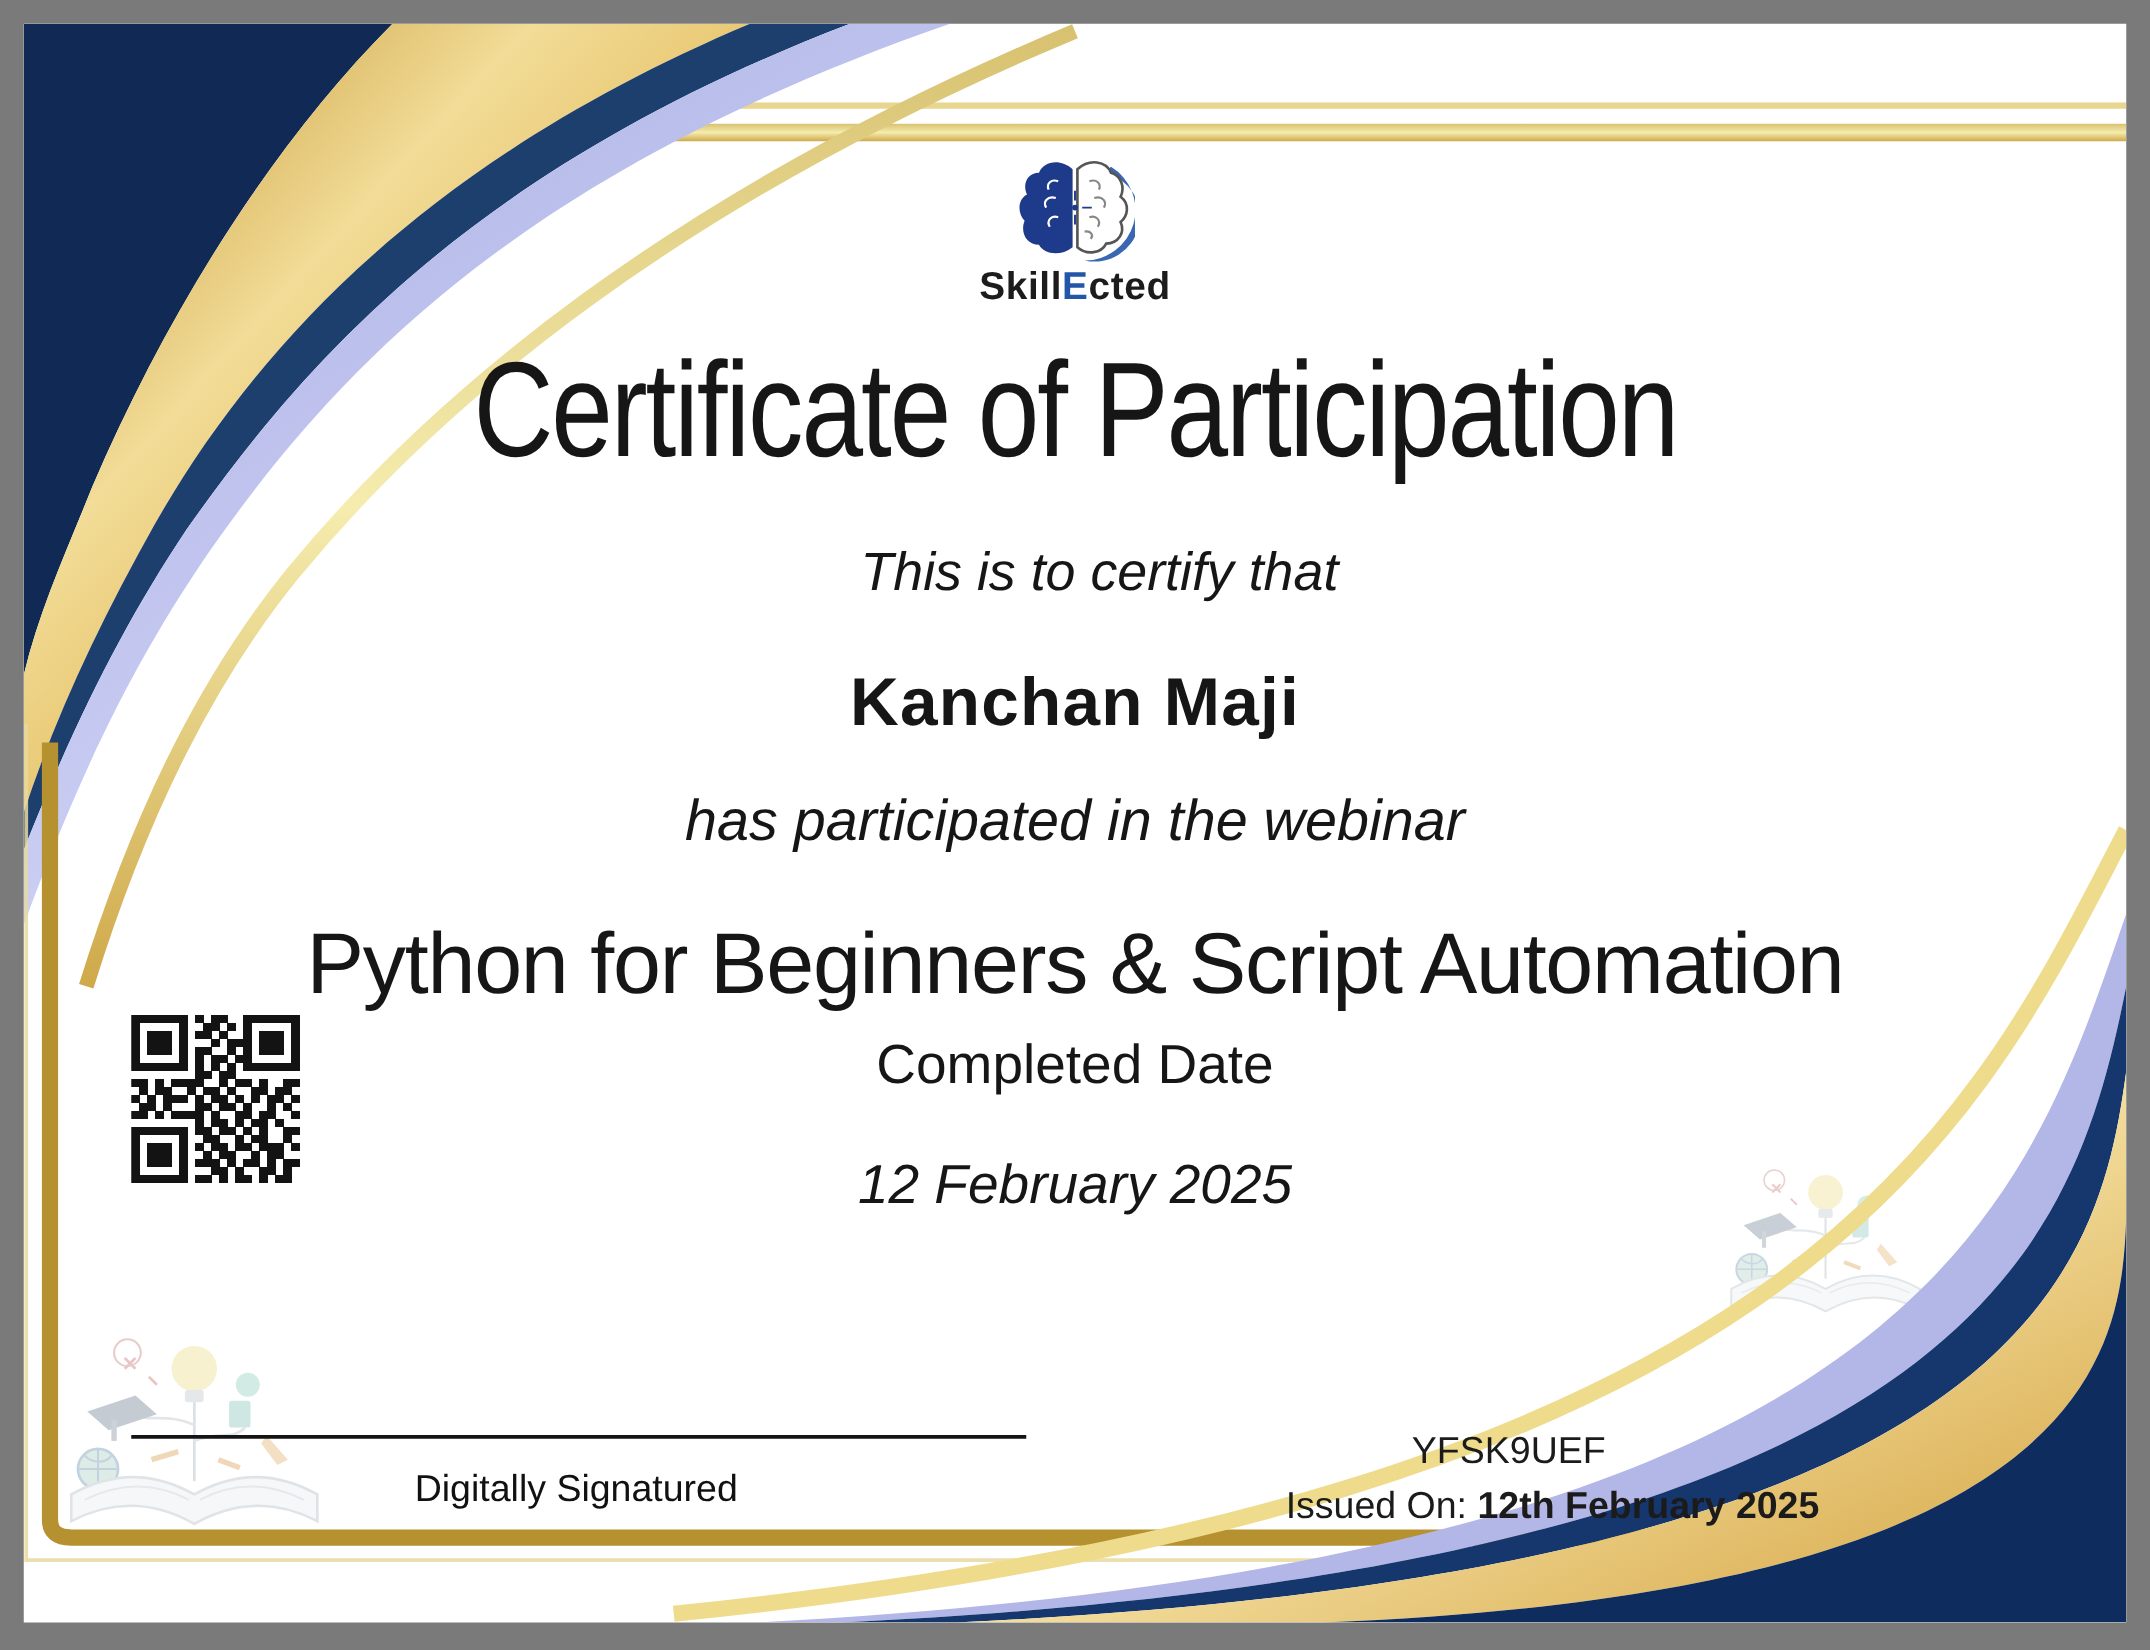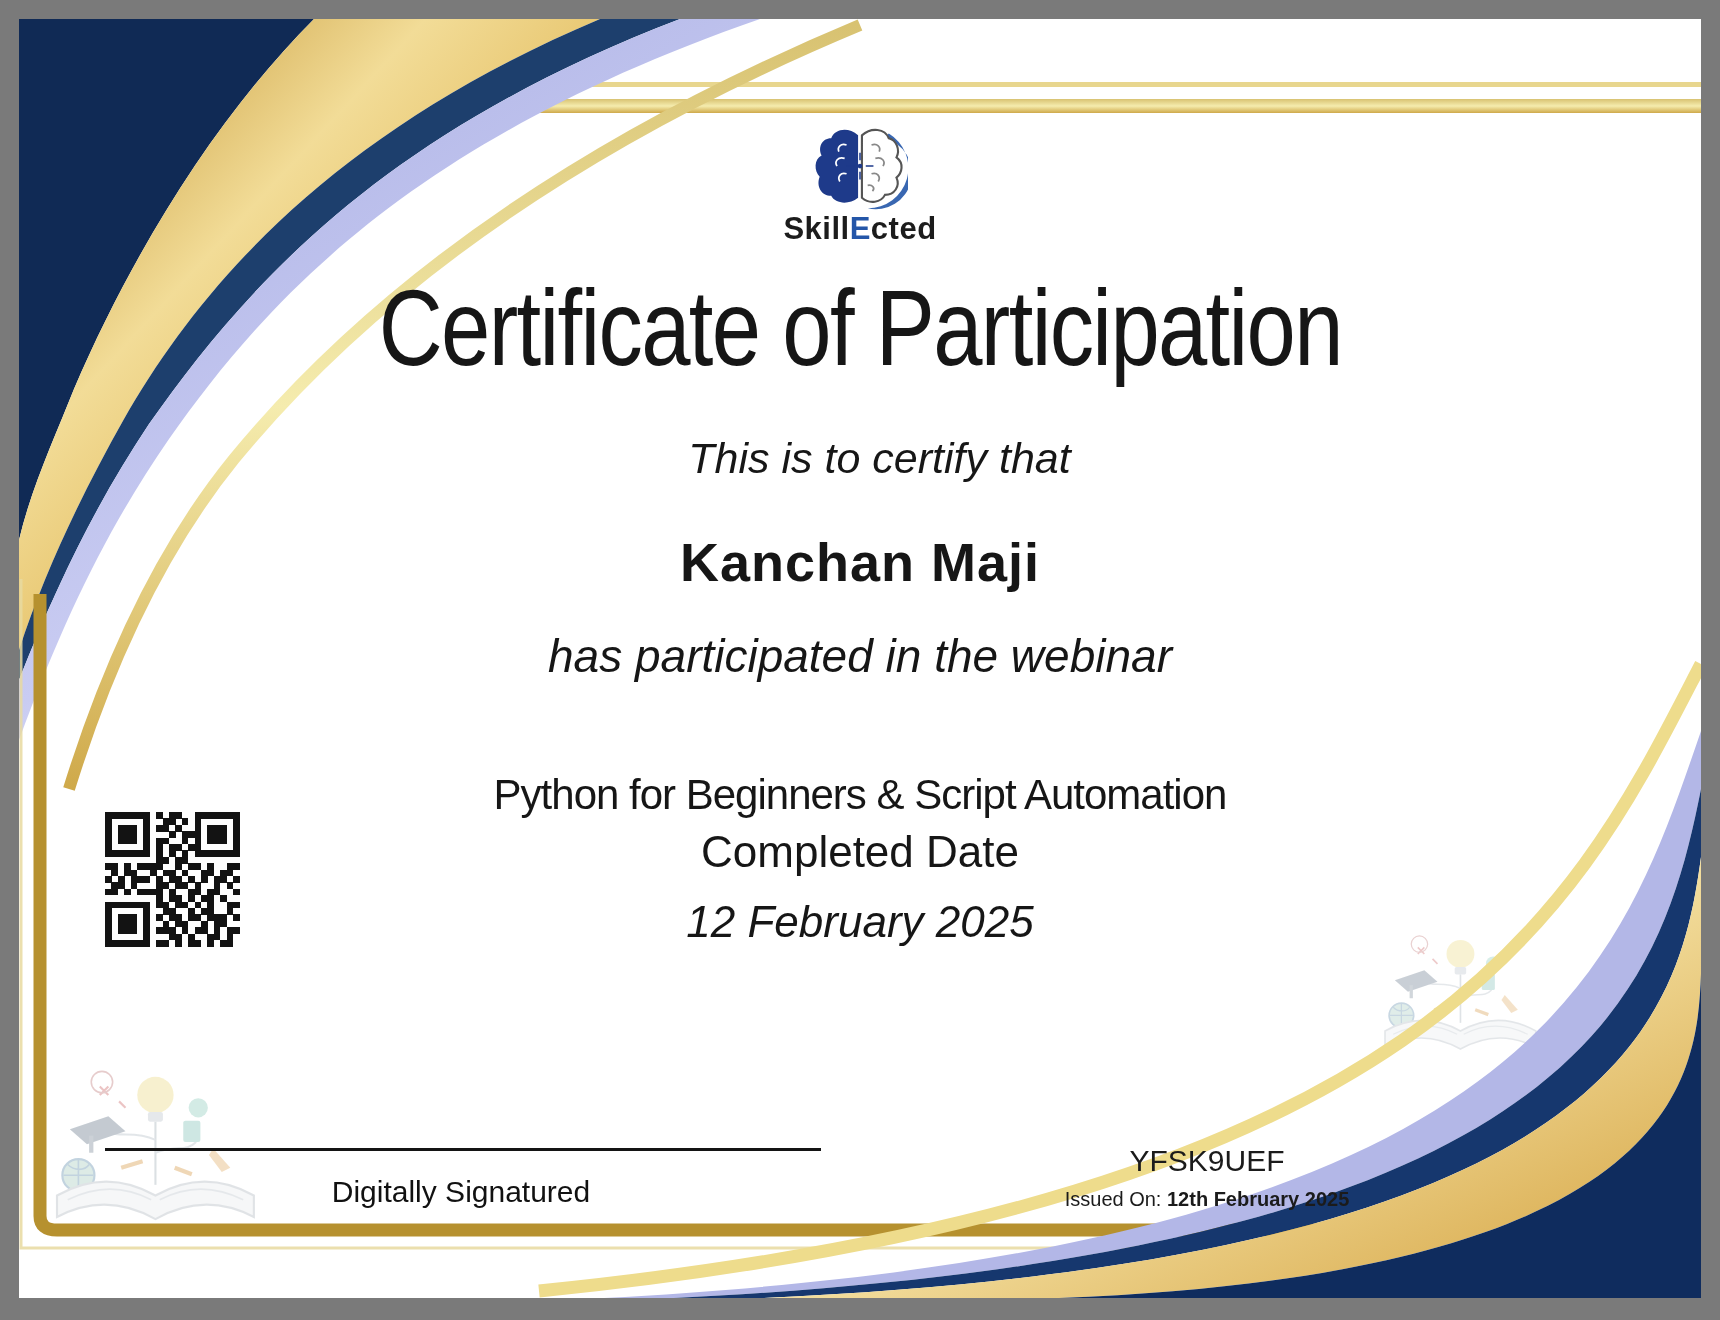--- a/index.html
+++ b/index.html
@@ -10,29 +10,29 @@
   .content{position:absolute;inset:0;z-index:2;}
   .cline{position:absolute;left:0;right:0;text-align:center;white-space:nowrap;color:#161616;}
   .logo-wrap{position:absolute;left:0;right:0;top:104px;text-align:center;}
   .brand{top:192px;font-size:31px;font-weight:700;letter-spacing:.5px;color:#1c1c1c;}
   .brand .accent{color:#2456a8;}
   .title{top:250px;font-size:108px;line-height:1.1;font-weight:400;letter-spacing:-2px;}
   .title .squeeze{display:inline-block;transform:scaleX(.82);transform-origin:center;}
   .intro{top:415px;font-size:43px;font-style:italic;padding-left:39px;}
   .name{top:512px;font-size:54px;font-weight:700;letter-spacing:1px;}
   .part{top:610px;font-size:46px;font-style:italic;}
-  .course{top:752px;font-size:42px;letter-spacing:-1px;}
+  .course{top:712px;font-size:69px;letter-spacing:-1px;}
   .clabel{top:808px;font-size:44px;}
-  .cdate{top:878px;font-size:44px;font-style:italic;}
+  .cdate{top:904px;font-size:44px;font-style:italic;}
   .qr{position:absolute;left:86px;top:793px;width:135px;height:135px;}
   .f-issuer{position:absolute;left:442px;top:1082px;transform:translateX(-50%);font-size:31px;font-weight:700;white-space:nowrap;color:#111;}
   .sig-line{position:absolute;left:86px;top:1129px;width:716px;height:3px;background:#141414;}
   .f-sig{position:absolute;left:442px;top:1156px;transform:translateX(-50%);font-size:30px;font-weight:400;white-space:nowrap;color:#111;}
   .f-code{position:absolute;left:1188px;top:1125px;transform:translateX(-50%);font-size:30px;white-space:nowrap;color:#1b1b1b;}
-  .f-issued{position:absolute;left:1188px;top:1169px;transform:translateX(-50%);font-size:20px;white-space:nowrap;color:#1b1b1b;}
+  .f-issued{position:absolute;left:1223px;top:1169px;transform:translateX(-50%);font-size:30px;white-space:nowrap;color:#1b1b1b;}
   .f-issued b{font-weight:700;}
 </style>
 </head>
 <body>
 
 <div class="frame">
 <div class="cert">
 
   <svg class="decor" viewBox="0 0 1682 1279" preserveAspectRatio="none">
     <defs>

